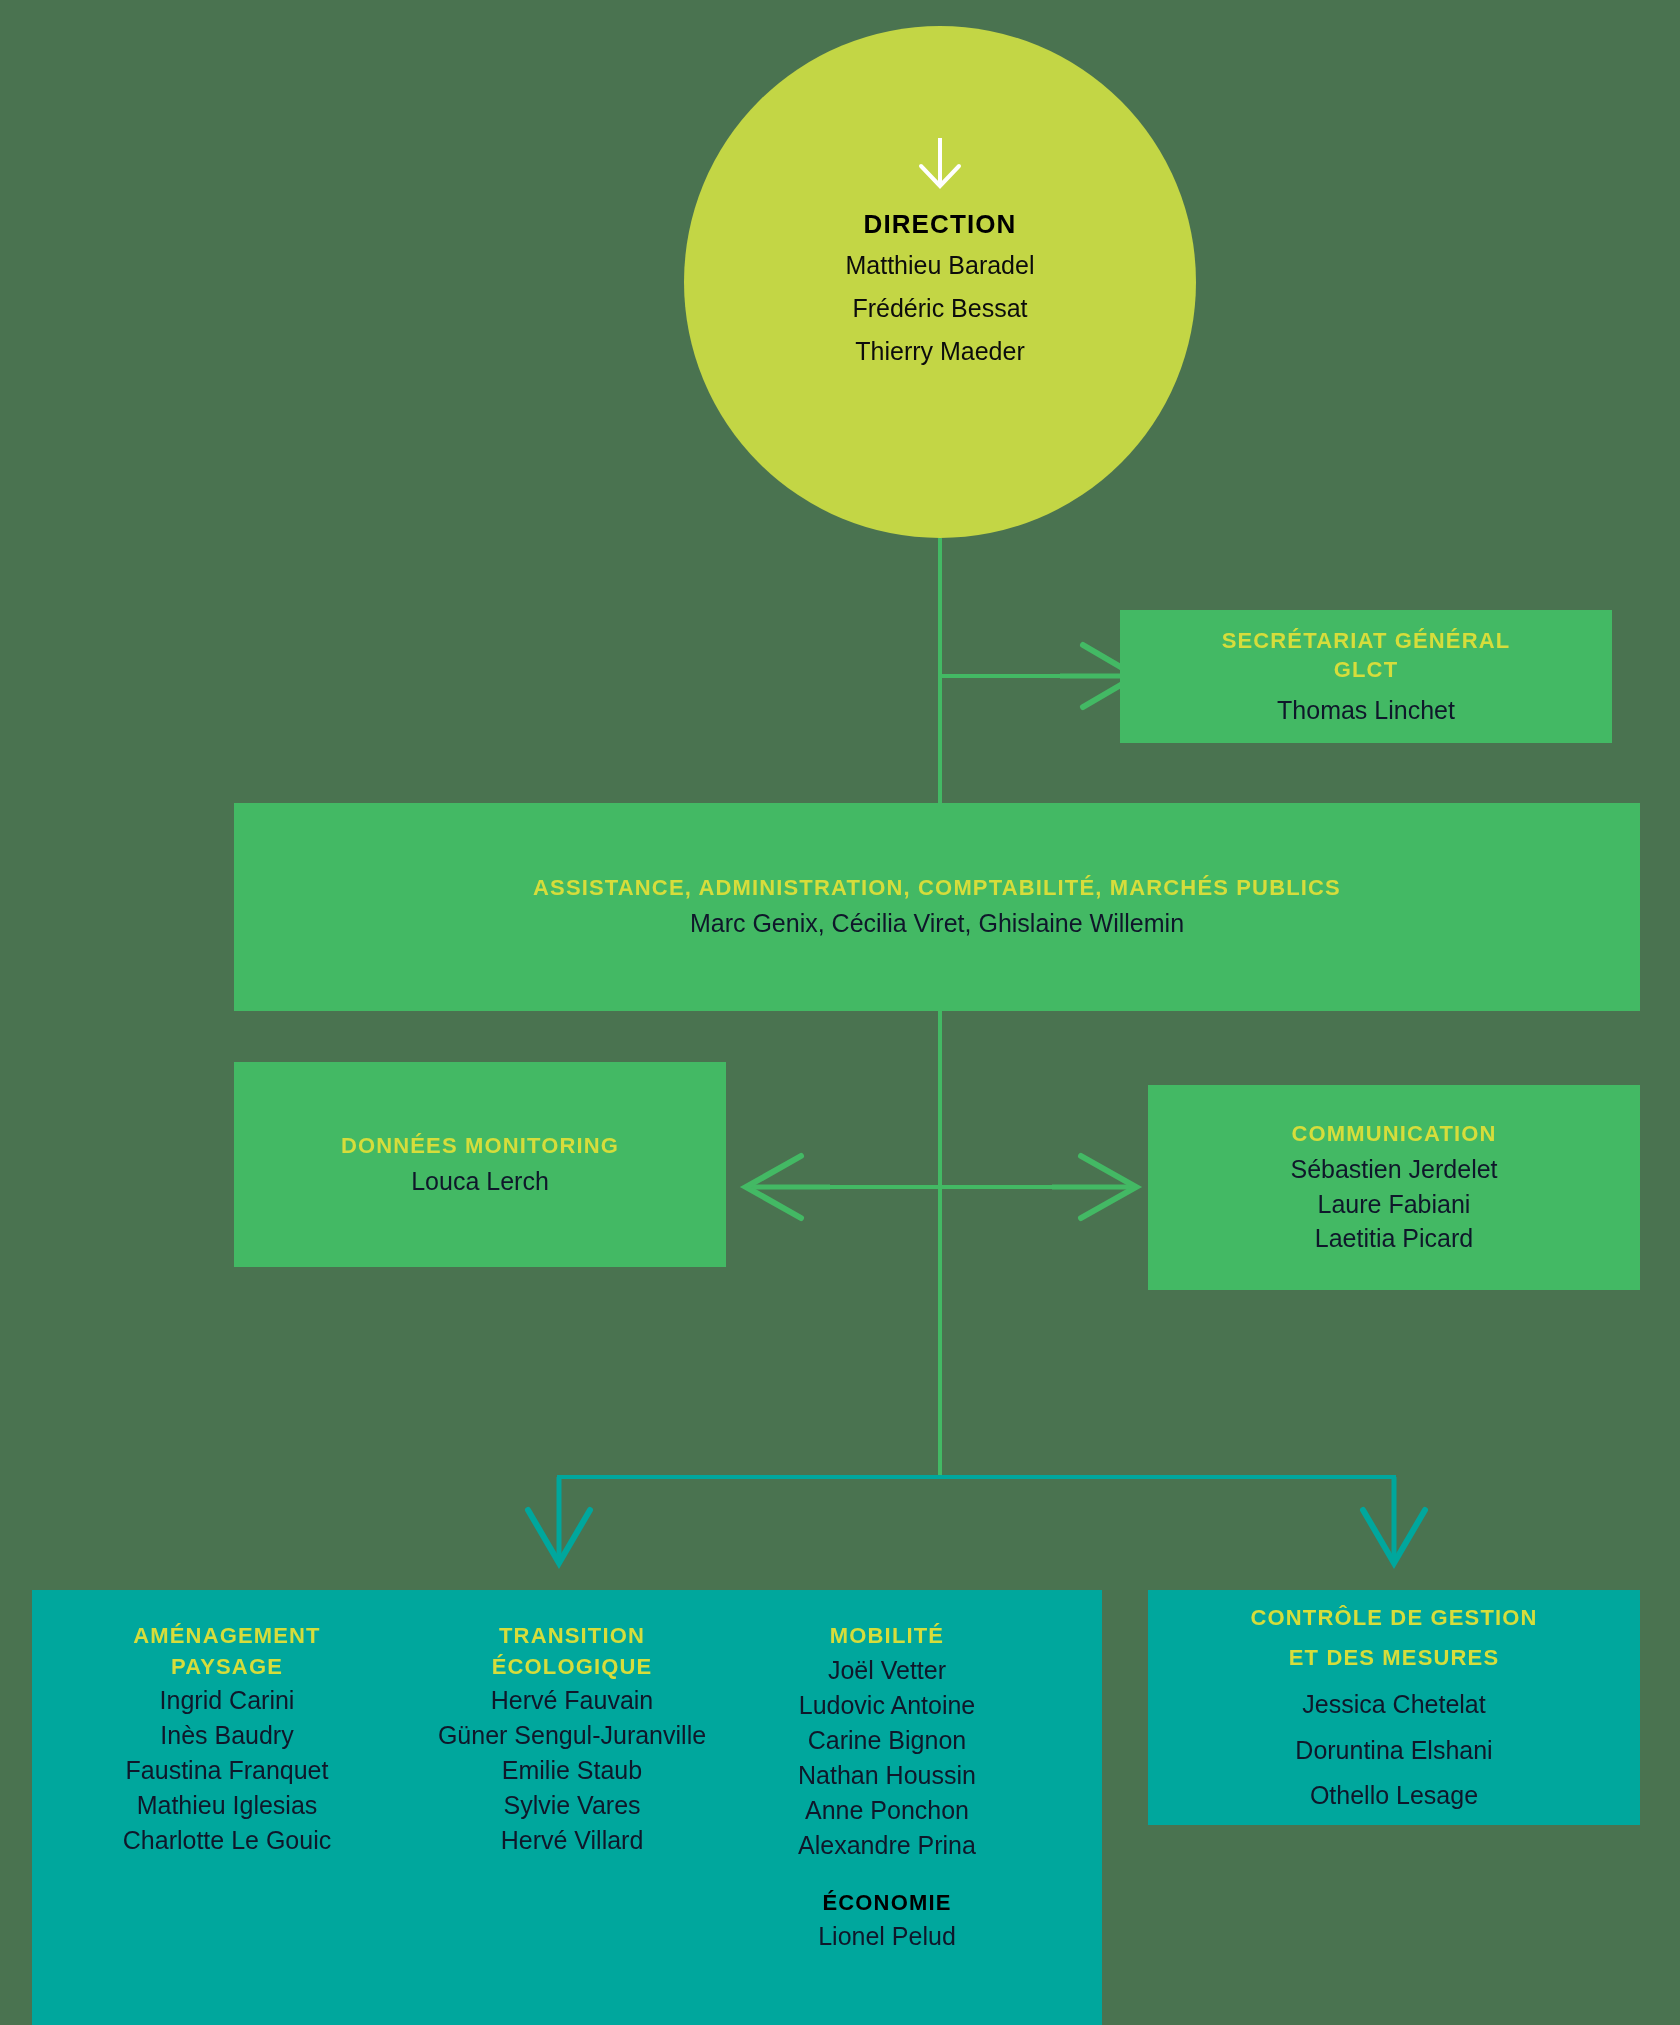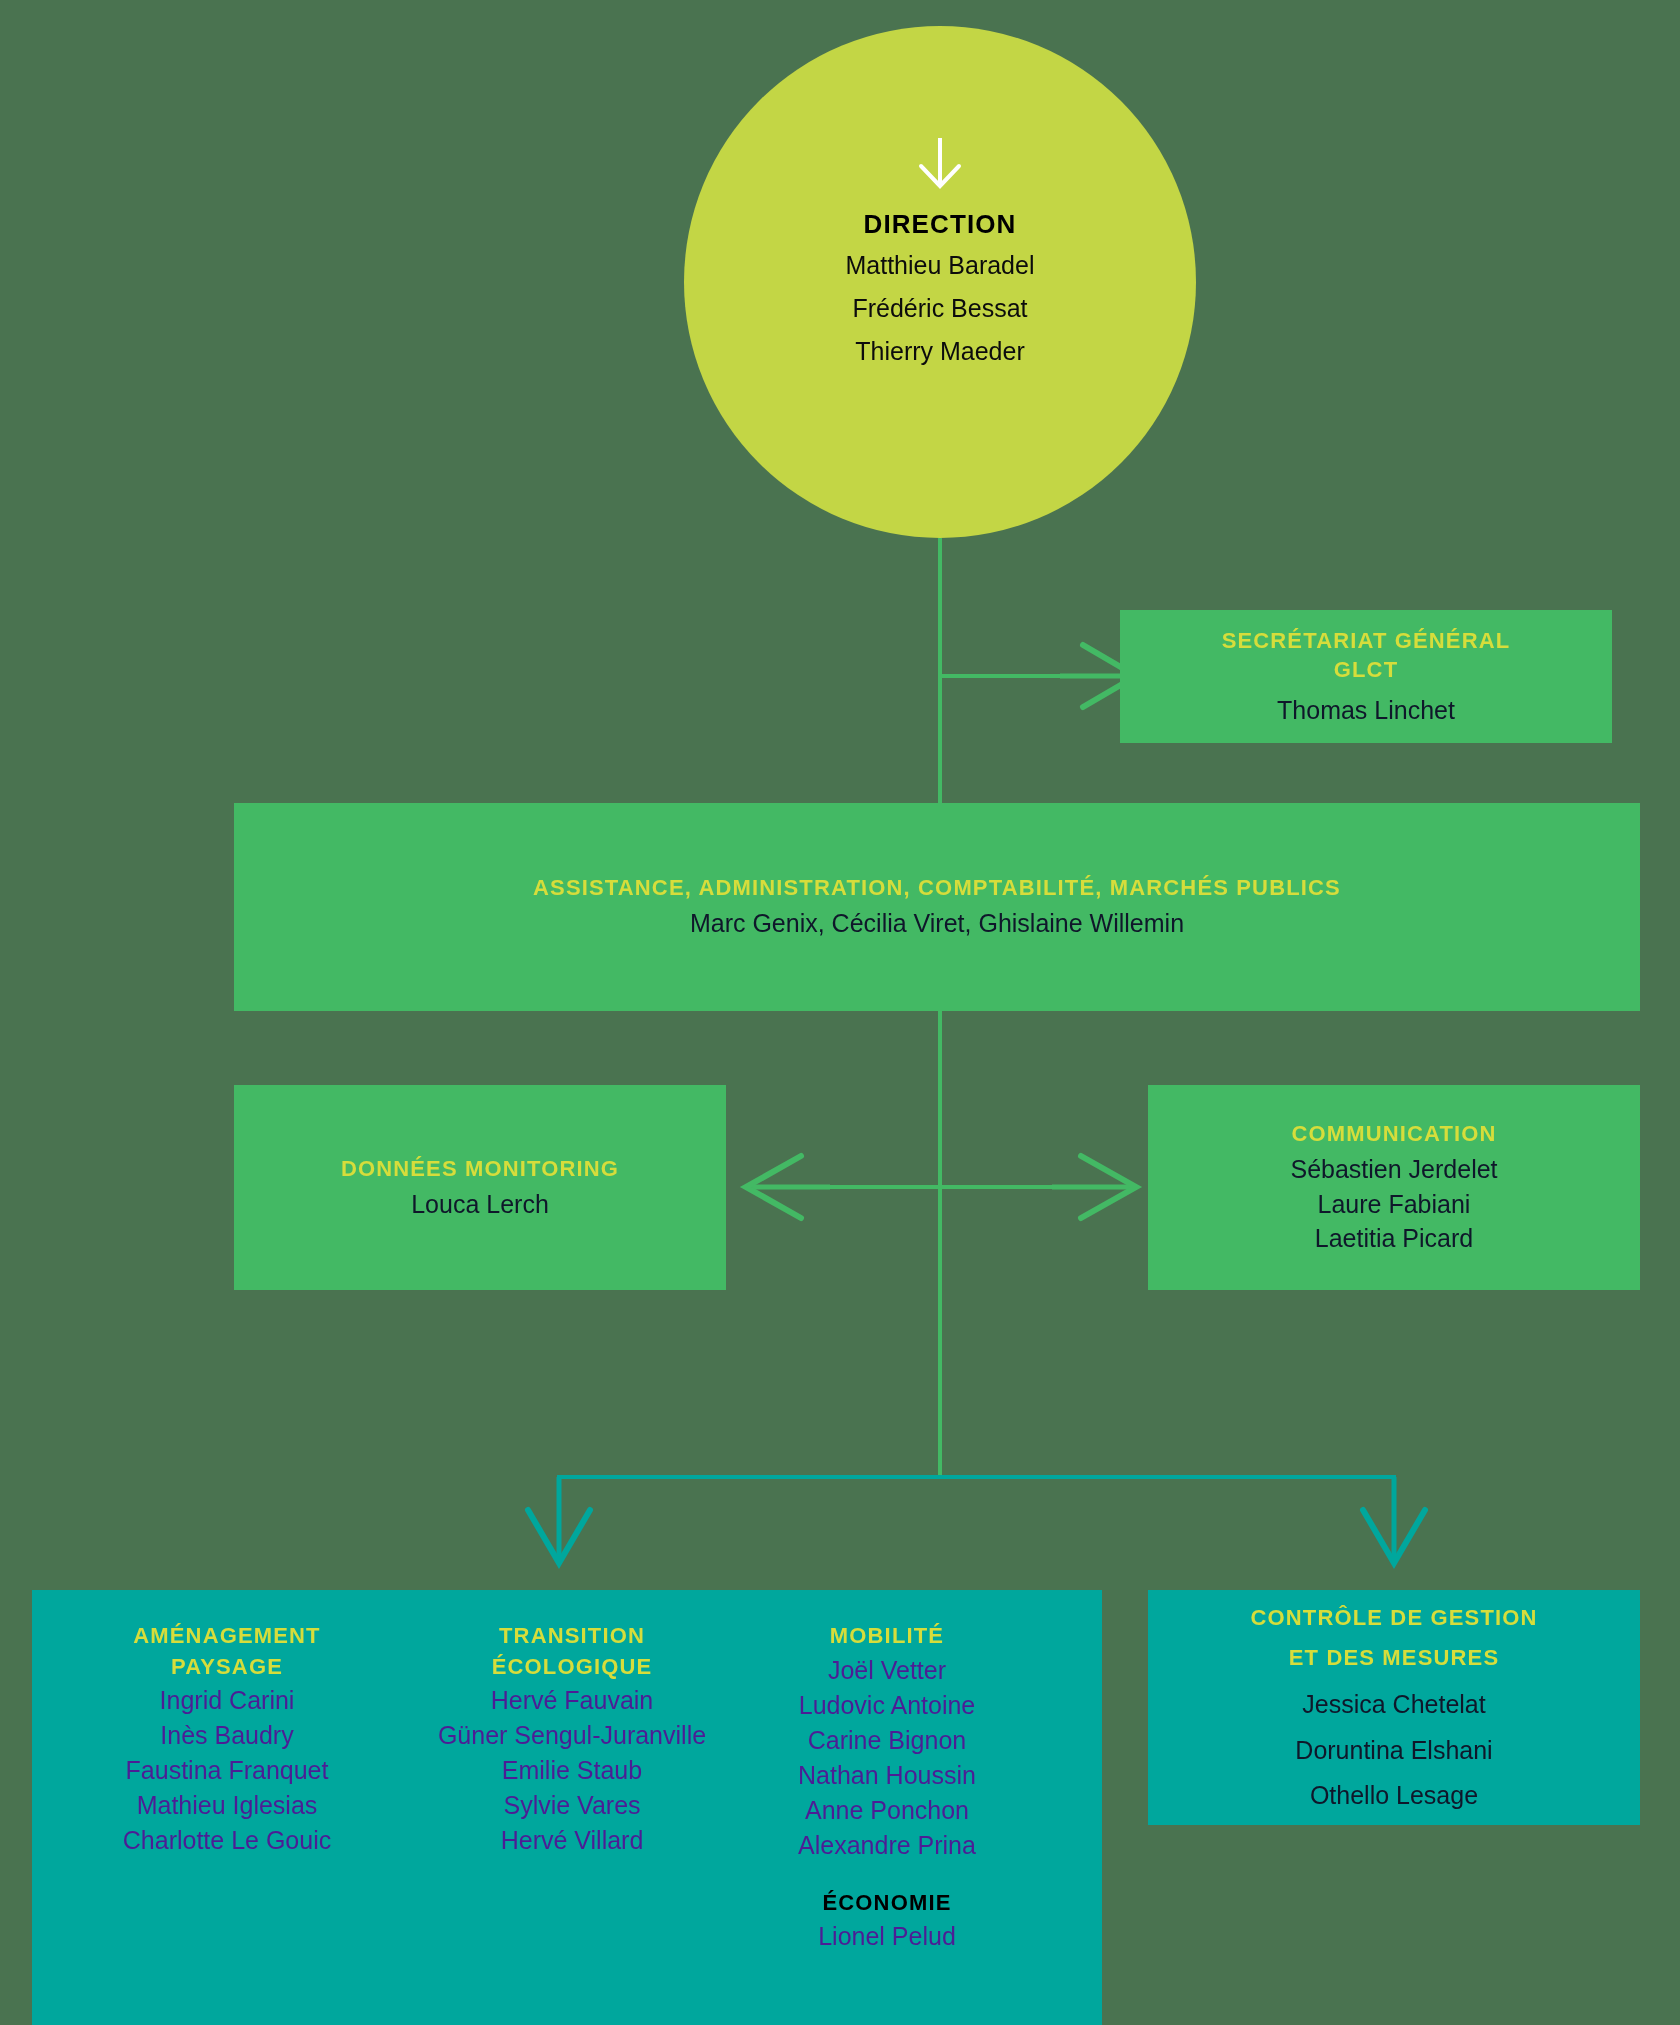--- a/index.html
+++ b/index.html
@@ -93,21 +93,21 @@
   
   #box-secretariat {
     left: 1120px; top: 610px; width: 492px; height: 133px;
     padding: 10px 16px;
   }
   #box-assistance {
     left: 234px; top: 803px; width: 1406px; height: 208px;
     padding: 10px 24px;
   }
   #box-donnees {
-    left: 234px; top: 1085px; width: 492px; height: 205px;
+    left: 234px; top: 1062px; width: 492px; height: 205px;
     padding: 10px 16px;
   }
   #box-communication {
     left: 1148px; top: 1085px; width: 492px; height: 205px;
     padding: 28px 16px;
   }
 
   
   #panel-poles {
     position: absolute;
@@ -132,21 +132,21 @@
   .pole-title {
     color: #d6dd3b;
     font-size: 22px;
     font-weight: bold;
     letter-spacing: 1.15px;
     line-height: 1.30;
     text-transform: uppercase;
     margin-bottom: 2px;
   }
   .pole-name {
-    color: #4c1d95;
+    color: #0f172a;
     font-size: 25px;
     line-height: 1.40;
   }
   .pole-subtitle {
     color: #000000;
     font-size: 22px;
     font-weight: bold;
     letter-spacing: 1.15px;
     line-height: 1.30;
     text-transform: uppercase;

